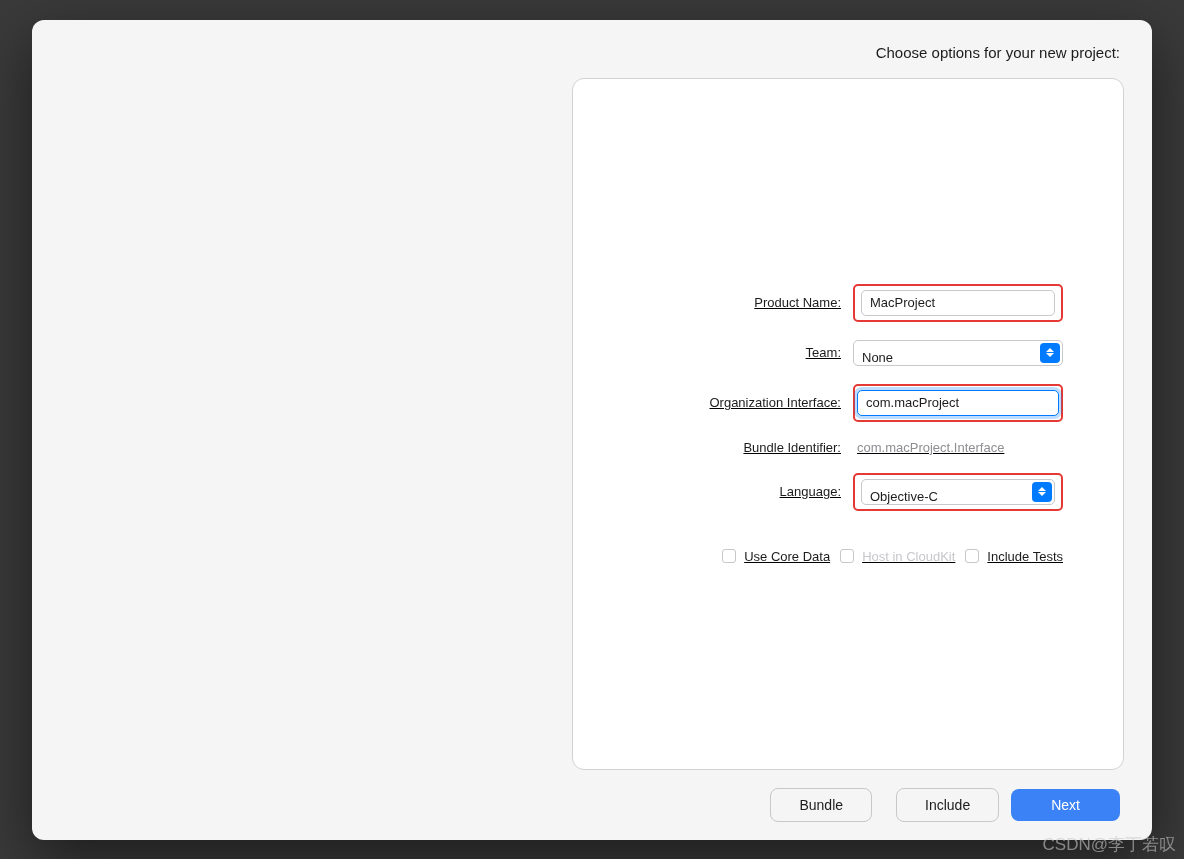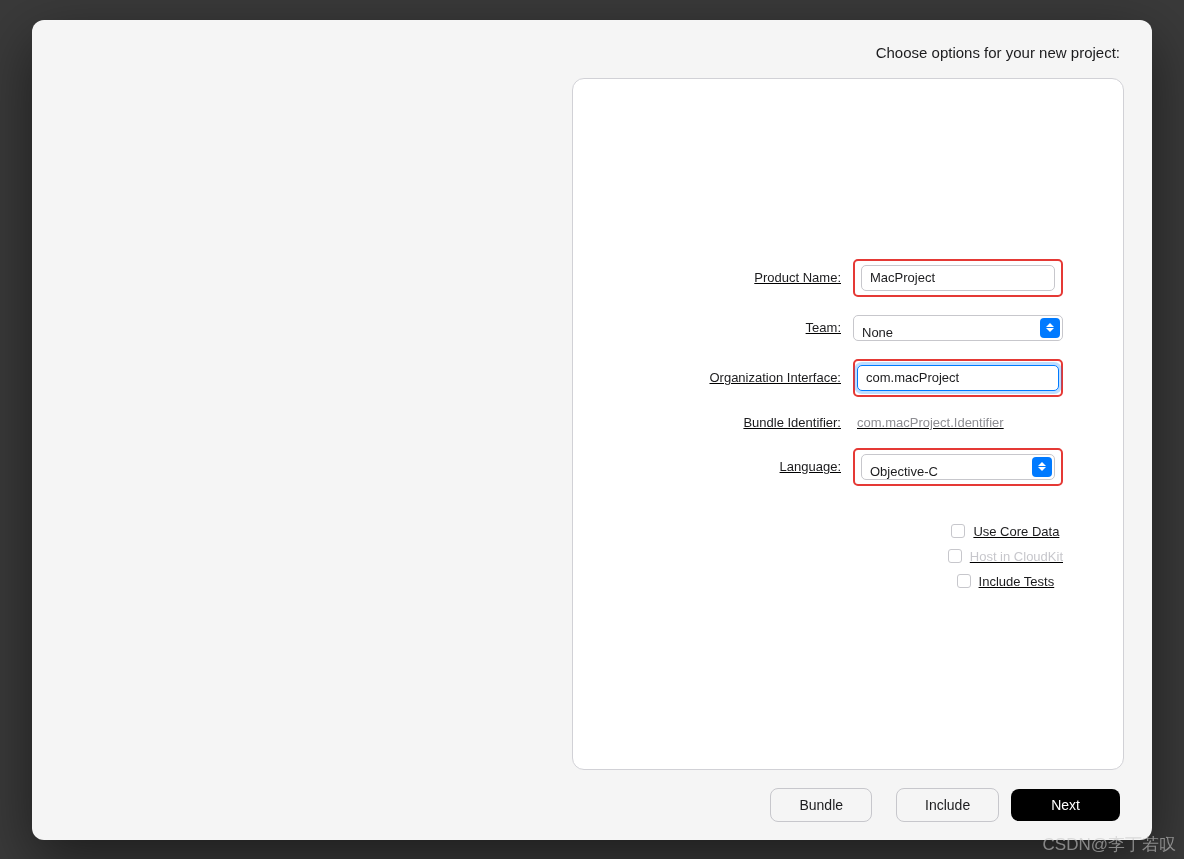--- a/index.html
+++ b/index.html
@@ -89,21 +89,21 @@
       font-size: 13px;
       color: #1c1c1e;
     }
 
     .checkbox-text.disabled {
       color: #c7c7cc;
     }
 
     .checkboxes-section {
       display: flex;
-      flex-direction: column;
+      flex-direction: row;
       align-items: center;
       gap: 10px;
       margin-top: 20px;
     }
 
     .dialog-footer {
       display: flex;
       align-items: center;
       padding: 18px 32px;
       gap: 12px;
@@ -132,21 +132,21 @@
       font-size: 14px;
       color: #1c1c1e;
       cursor: pointer;
       font-family: inherit;
     }
 
     .btn-next {
       padding: 8px 40px;
       border: none;
       border-radius: 8px;
-      background: #000000;
+      background: #3b82f6;
       font-size: 14px;
       color: #ffffff;
       cursor: pointer;
       font-family: inherit;
       font-weight: 500;
     }
 
     .watermark {
       position: fixed;
       bottom: 3px;
@@ -261,21 +261,21 @@
 
       <div style="display:flex; align-items:center; width:100%;">
         <div class="inner-label">Organization Interface:</div>
         <div style="flex:1; border: 2px solid #e53935; border-radius:5px; padding:4px 2px;">
           <input class="inner-input highlighted" style="width: 100%; border: 1px solid rgb(0, 122, 255); box-shadow: rgba(0, 122, 255, 0.25) 0px 0px 0px 3px;" type="text" value="com.macProject">
         </div>
       </div>
 
       <div style="display:flex; align-items:center; width:100%;">
         <div class="inner-label" style="color:#1c1c1e;">Bundle Identifier:</div>
-        <span style="flex:1; font-size:13px; color:#8e8e93; padding-left:4px;">com.macProject.Identifier</span>
+        <span style="flex:1; font-size:13px; color:#8e8e93; padding-left:4px;">com.macProject.Interface</span>
       </div>
 
 
       <div style="display:flex; align-items:center; width:100%;">
         <div class="inner-label">Language:</div>
         <div style="flex:1; border: 2px solid #e53935; border-radius:5px; padding:4px 6px;">
           <div class="inner-select-wrap">
             <select class="inner-select">
               <option>Objective-C</option>
               <option>Swift</option>

